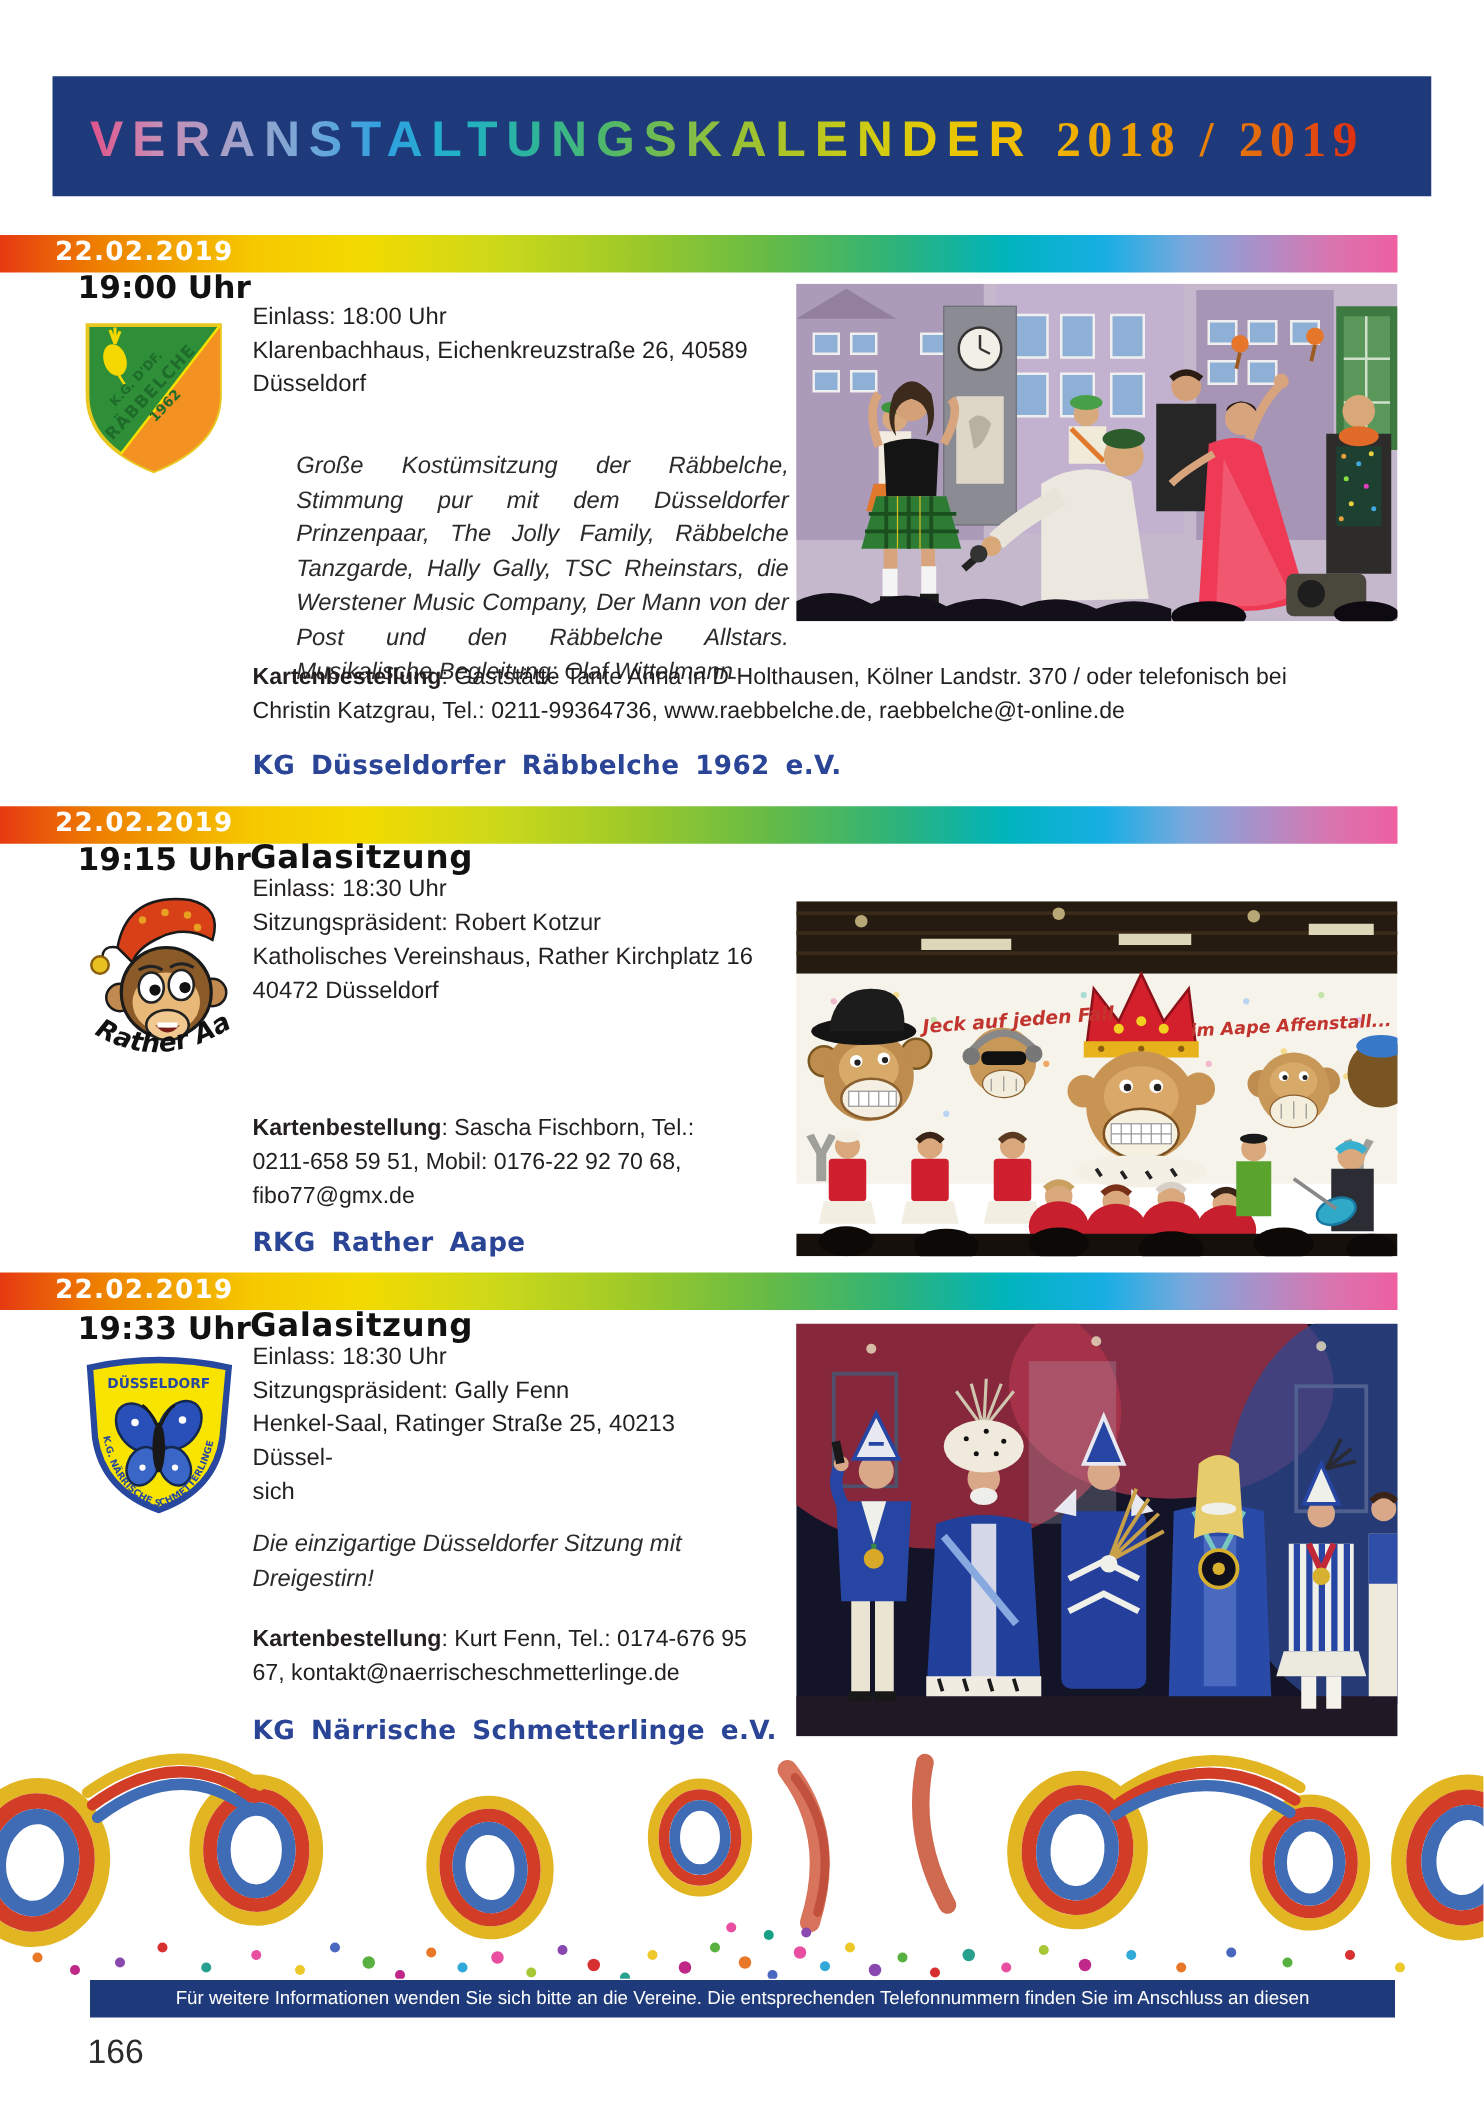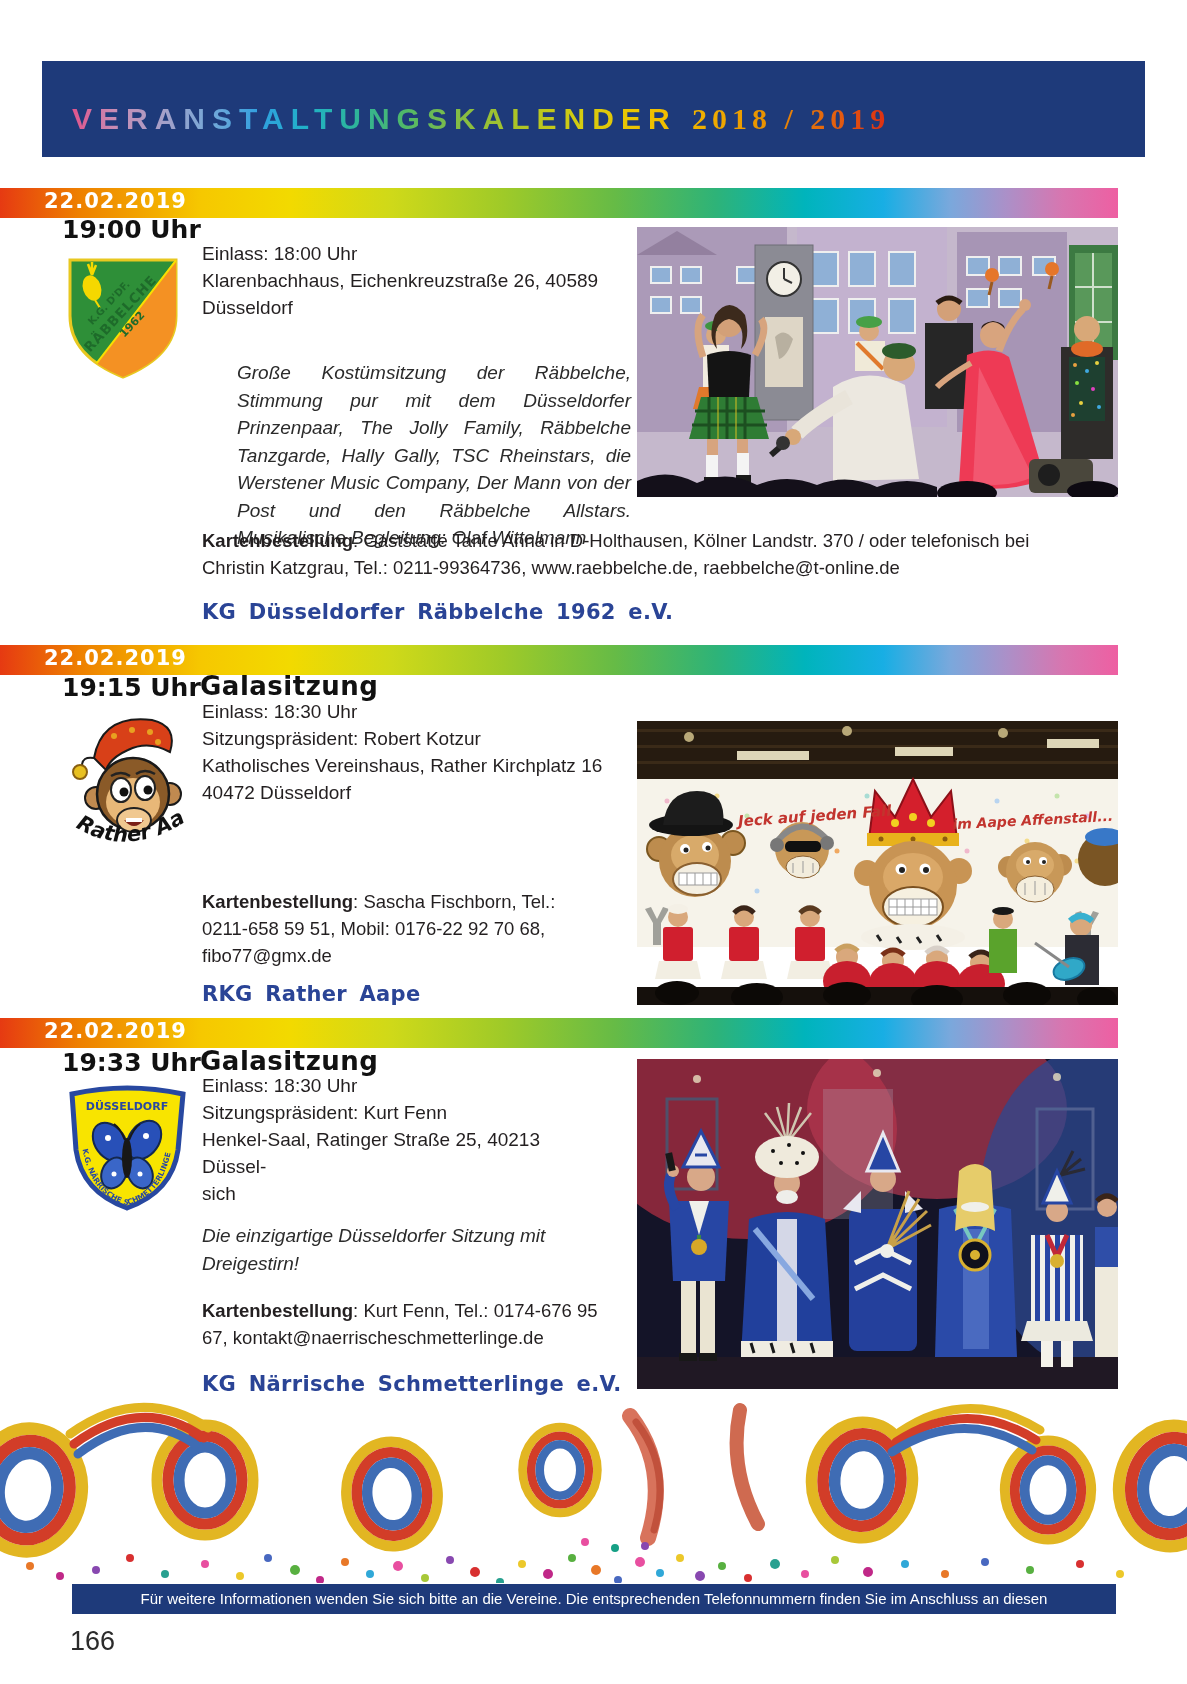--- a/index.html
+++ b/index.html
@@ -3,22 +3,22 @@
 <meta charset="utf-8">
 <style>
   html,body{margin:0;padding:0;background:#ffffff;}
   .canvas{position:relative;width:1187px;height:1684px;background:#ffffff;overflow:hidden;
           font-family:"Liberation Sans",sans-serif;color:#231f20;}
   .abs{position:absolute;}
 
   
   .header-bar{position:absolute;left:42px;top:61px;width:1103px;height:96px;background:#1e3a7a;}
   .header-title{position:absolute;left:30px;top:27px;white-space:nowrap;
-                font-weight:bold;font-size:30px;letter-spacing:7px;
-                font-family:"Liberation Sans",sans-serif;margin-top:14px;}
+                font-weight:bold;font-size:40px;letter-spacing:7px;
+                font-family:"Liberation Sans",sans-serif;}
   .t-letters{background:linear-gradient(90deg,#e0548c 0%,#c88cb4 7%,#a6a0c8 15%,#74a8d8 23%,#30a0e0 31%,#20b2c6 39%,#2eb49a 47%,#50b868 55%,#80bc48 63%,#aac428 73%,#d4cc10 84%,#eec400 94%,#f2ba00 100%);
              -webkit-background-clip:text;background-clip:text;color:transparent;}
   .t-years{font-family:"Liberation Serif",serif;letter-spacing:5px;
            background:linear-gradient(90deg,#f0b400 0%,#ea9400 35%,#e46410 70%,#dd2c12 100%);
            -webkit-background-clip:text;background-clip:text;color:transparent;}
 
   
   .date-bar{position:absolute;left:0;width:1118px;height:30px;
     background:linear-gradient(90deg,#e63a12 0%,#ee7f00 7%,#f6c800 18%,#f2da00 26%,#cfd919 35%,#9fca28 45%,#66bb46 55%,#2eb378 64%,#00b4bc 72%,#18aee4 79%,#7aa8dc 85%,#ab90c8 90%,#d776b0 95%,#ee5fa2 100%);}
   .date-label{display:inline-block;margin-left:44px;color:#ffffff;font-weight:bold;
@@ -424,21 +424,21 @@
       </g>
       <path d="M22 66 Q30 116 67 125 Q104 116 112 66" id="schmarc" fill="none"></path>
       <text font-size="7.5" font-weight="bold" fill="#2848a0" font-family="DejaVu Sans,sans-serif">
         <textPath href="#schmarc" startOffset="2%">K.G. NÄRRISCHE SCHMETTERLINGE</textPath>
       </text>
     </svg>
   </div>
 
   <div class="details" style="left:202px;top:1072px;width:404px">
     <div>Einlass: 18:30 Uhr</div>
-    <div>Sitzungspräsident: Kurt Fenn</div>
+    <div>Sitzungspräsident: Gally Fenn</div>
     <div>Henkel-Saal, Ratinger Straße 25, 40213 Düssel-</div>
     <div>sich</div>
   </div>
 
   <div class="desc" style="left:202px;top:1222px;width:352px">Die einzigartige Düsseldorfer Sitzung mit Dreigestirn!</div>
 
   <div class="photo" style="left:637px;top:1059px">
     <svg width="481" height="330" viewBox="0 0 481 330">
       <rect width="481" height="330" fill="#141428"></rect>
       <ellipse cx="110" cy="70" rx="150" ry="110" fill="#a22c40" opacity=".8"></ellipse>

